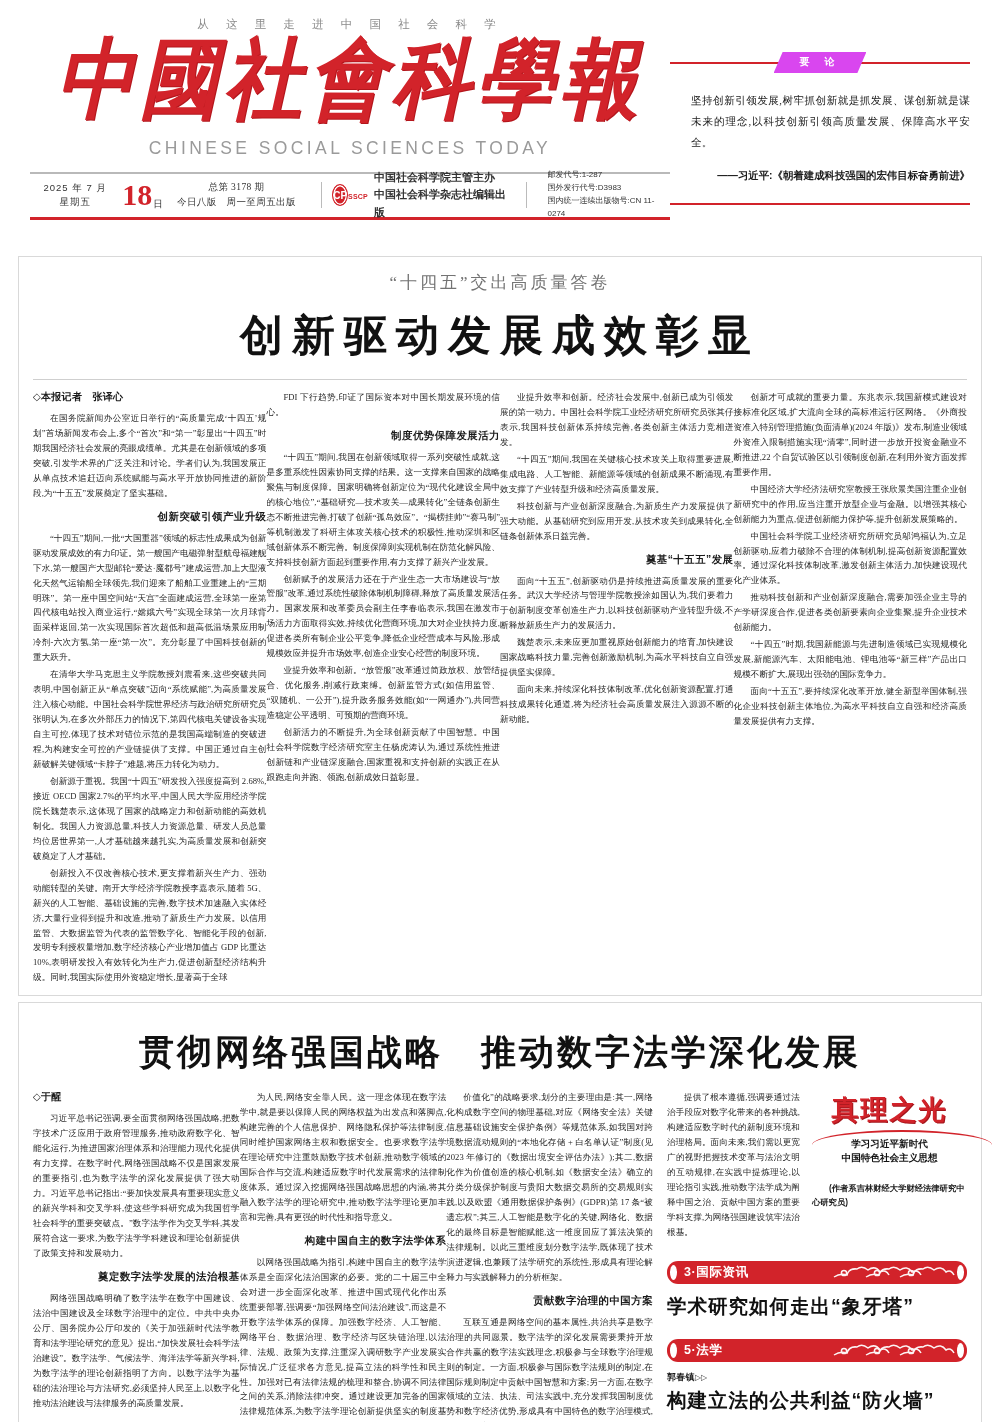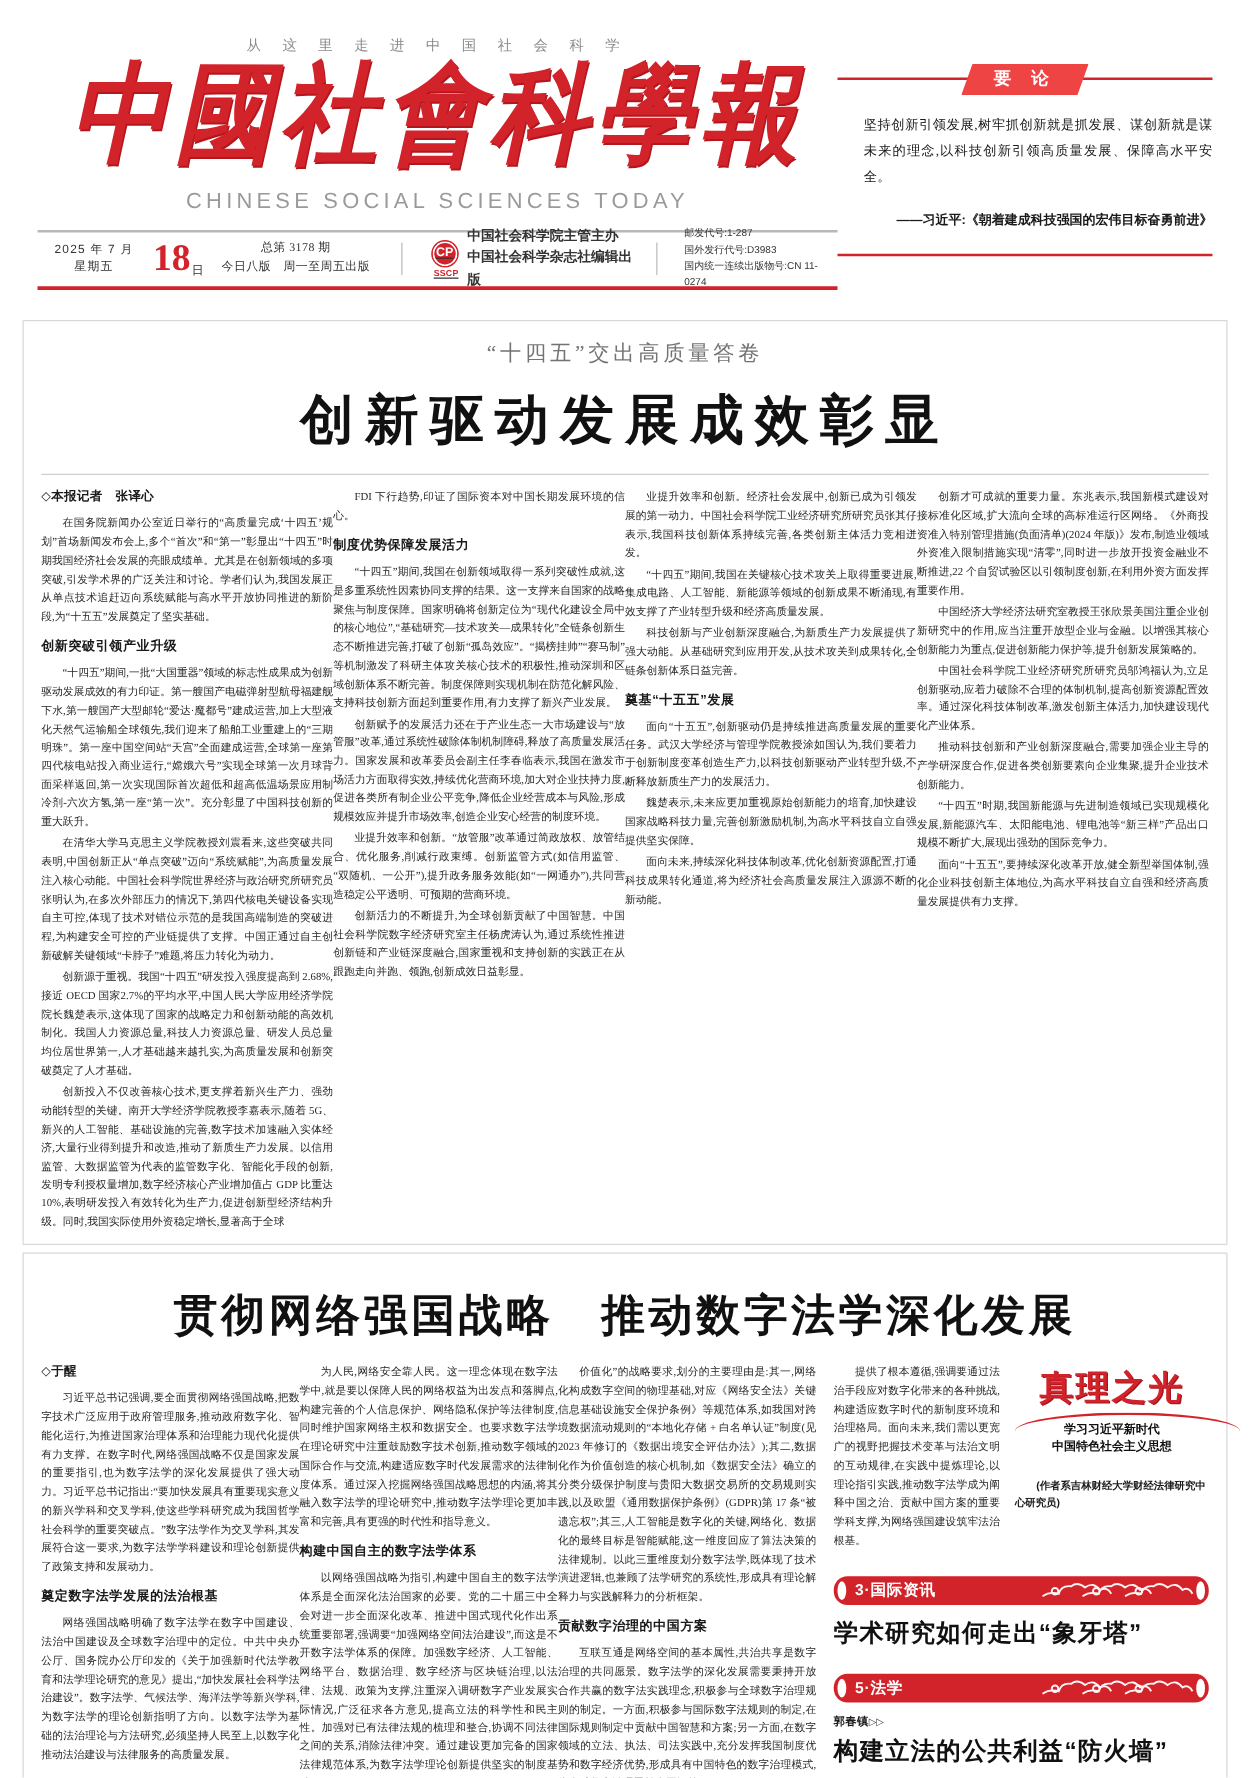--- a/index.html
+++ b/index.html
@@ -8,21 +8,21 @@
     font-family:"Liberation Serif","DejaVu Serif",serif;
     color:#1a1a1a;
     -webkit-font-smoothing:antialiased;
     overflow:hidden;
     position:relative;
   }
   .page{width:1000px;height:1422px;position:relative;box-sizing:border-box;padding:0 18px;}
 
   
   .masthead{position:relative;height:250px;}
-  .mh-left{position:absolute;left:12px;top:12px;width:640px;}
+  .mh-left{position:absolute;left:12px;top:0;width:640px;}
   .tagline{
     text-align:center;font-size:11.5px;letter-spacing:7px;color:#8a8a8a;
     padding-top:17px;font-family:"Liberation Sans","DejaVu Sans",sans-serif;
   }
   .logo-cn{
     text-align:center;
     font-family:"Liberation Serif","DejaVu Serif",serif;
     font-size:78px;font-weight:bold;color:#d2232a;
     letter-spacing:6px;line-height:1.12;
     margin-top:4px;
@@ -38,38 +38,38 @@
   .mh-rule-grey{height:2px;background:#b9b9b9;margin-top:13px;}
   .mh-info{
     display:flex;align-items:center;height:42px;font-size:9.5px;
     font-family:"Liberation Sans","DejaVu Sans",sans-serif;color:#333;
   }
   .mi-date{width:92px;text-align:center;line-height:1.5;letter-spacing:1px;}
   .mi-day{font-size:30px;font-weight:bold;color:#d2232a;padding:0 1px 0 2px;font-family:"Liberation Serif",serif;}
   .mi-dayunit{font-size:9.5px;color:#333;align-self:flex-end;padding-bottom:5px;}
   .mi-issue{width:150px;text-align:center;line-height:1.6;letter-spacing:.4px;font-family:Liberation Serif, serif;}
   .mi-sep{width:1px;height:26px;background:#bbb;margin:0 11px;}
-  .mi-logo{display:flex;flex-direction:column;align-items:flex-end;justify-content:center;width:34px;text-decoration:underline;}
+  .mi-logo{display:flex;flex-direction:row;align-items:center;justify-content:center;width:34px;}
   .sscp-circle{
     width:20px;height:20px;border-radius:50%;background:#d2232a;color:#fff;
     font-size:10px;font-weight:bold;display:flex;align-items:center;justify-content:center;
     border:1.6px solid #d2232a;box-shadow:0 0 0 1.4px #fff inset;
   }
   .sscp-text{font-size:7px;font-weight:bold;color:#d2232a;margin-top:2px;letter-spacing:.2px;}
   .mi-org{line-height:1.62;font-size:11px;font-weight:bold;margin-left:7px;}
   .mi-codes{line-height:1.62;font-size:8px;color:#333;margin-left:10px;}
   .mh-rule-red{height:2.4px;background:#d2232a;margin-top:1px;}
 
   
   .mh-right{position:absolute;right:12px;top:62px;width:300px;}
   .qb-rule{height:2px;background:#d2232a;}
   .qb-banner{position:relative;height:24px;margin-top:-13px;text-align:center;}
   .qb-tab{
-    display:inline-block;background:#ef4444;color:#fff;
-    font-size:14px;font-weight:bold;letter-spacing:6px;
+    display:inline-block;background:#d946ef;color:#fff;
+    font-size:10px;font-weight:bold;letter-spacing:6px;
     padding:3px 26px 4px 26px;
     font-family:"Liberation Sans","DejaVu Sans",sans-serif;
     clip-path:polygon(9px 0,100% 0,calc(100% - 9px) 100%,0 100%);
   }
   .qb-body{
     font-size:10.6px;line-height:2.0;margin-top:15px;text-align:justify;
     font-family:"Liberation Serif","DejaVu Serif",serif;
     letter-spacing:.2px;
   }
   .qb-body .ind{padding-left:21px;display:block;}
@@ -99,21 +99,21 @@
     font-family:"Liberation Sans","DejaVu Sans",sans-serif;letter-spacing:.3px;
   }
   p.bt{
     font-size:8.6px;line-height:1.74;text-align:justify;margin:0 0 2px 0;
     text-indent:17px;letter-spacing:.05px;
     font-family:"Liberation Serif","DejaVu Serif",serif;
     color:#262626;
     text-align-last:left;
   }
   h3.sub{
-    font-size:10.4px;font-weight:bold;text-align:left;margin:9px 0 7px 0;
+    font-size:10.4px;font-weight:bold;text-align:right;margin:9px 0 7px 0;
     font-family:"Liberation Sans","DejaVu Sans",sans-serif;letter-spacing:.5px;
   }
 
   
   .headline2{
     text-align:center;font-size:35px;font-weight:bold;letter-spacing:3px;
     font-family:"Liberation Sans","DejaVu Sans",sans-serif;
     margin:16px 0 14px 0;color:#111;
   }
   .lower-wrap{display:flex;gap:14px;margin-top:4px;}

